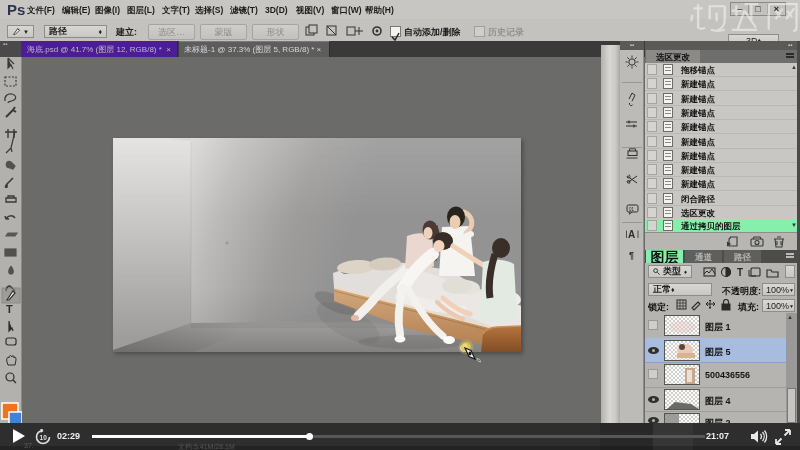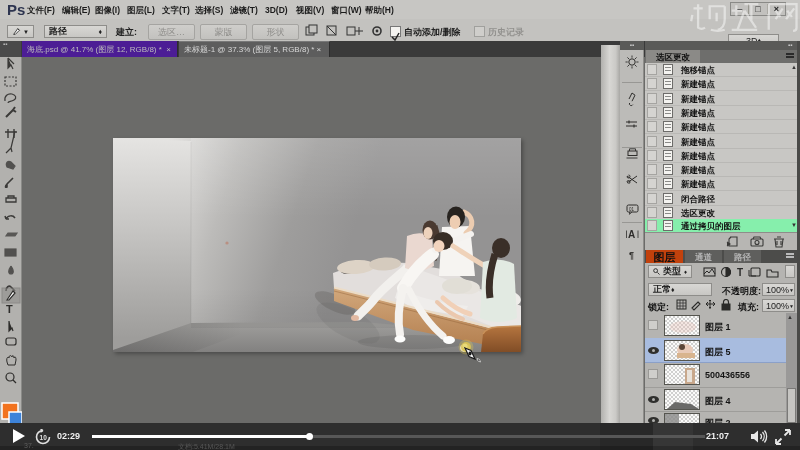--- a/index.html
+++ b/index.html
@@ -370,21 +370,21 @@
 <path d="M6,2 h6 v9 h-8 v-7 z M4,4 l2,-2"></path>
       <path d="M2,7 l3,2 -3,2" fill="#3a3a38"></path>
 <rect x="26" y="4" width="12" height="7" rx="1"></rect>
       <circle cx="32" cy="7.5" r="2"></circle>
       <path d="M28,4 l1,-2 h6 l1,2"></path>
 <path d="M50,4 h8 l-1,8 h-6 z M49,4 h10 M52,2 h4 M52,6 v4 M56,6 v4"></path>
 </g>
 </svg>
 
 <div class="abs" style="left:645px;top:250px;width:155px;height:13px;background:#4c4c4a"></div>
-<div class="abs" style="left:646px;top:250px;width:37px;height:13px;background:#c2410c;font-size:11px;color:#111;font-weight:bold;text-align:center;line-height:14px">图层</div>
+<div class="abs" style="left:646px;top:250px;width:37px;height:13px;background:#86efac;font-size:14px;color:#111;font-weight:bold;text-align:center;line-height:14px">图层</div>
 <div class="abs" style="left:685px;top:250px;width:37px;height:13px;background:#5f5f5d;font-size:8.5px;color:#b5b5b5;font-weight:bold;text-align:center;line-height:14px">通道</div>
 <div class="abs" style="left:724px;top:250px;width:37px;height:13px;background:#5f5f5d;font-size:8.5px;color:#b5b5b5;font-weight:bold;text-align:center;line-height:14px">路径</div>
 <div class="abs" style="left:786px;top:253px;width:8px;height:2px;background:#bbb;box-shadow:0 3px 0 #bbb"></div>
 <div class="abs" style="left:645px;top:263px;width:155px;height:160px;background:#b5b4b1"></div>
 <div class="ctrl" style="left:648px;top:265px;width:44px;justify-content:space-between">
 <svg width="7" height="7" viewBox="0 0 8 8">
       <circle cx="3" cy="3" r="2.2" fill="none" stroke="#222"></circle>
       <path d="M5,5 l2.5,2.5" stroke="#222"></path>
     </svg>
 <b>类型</b>

